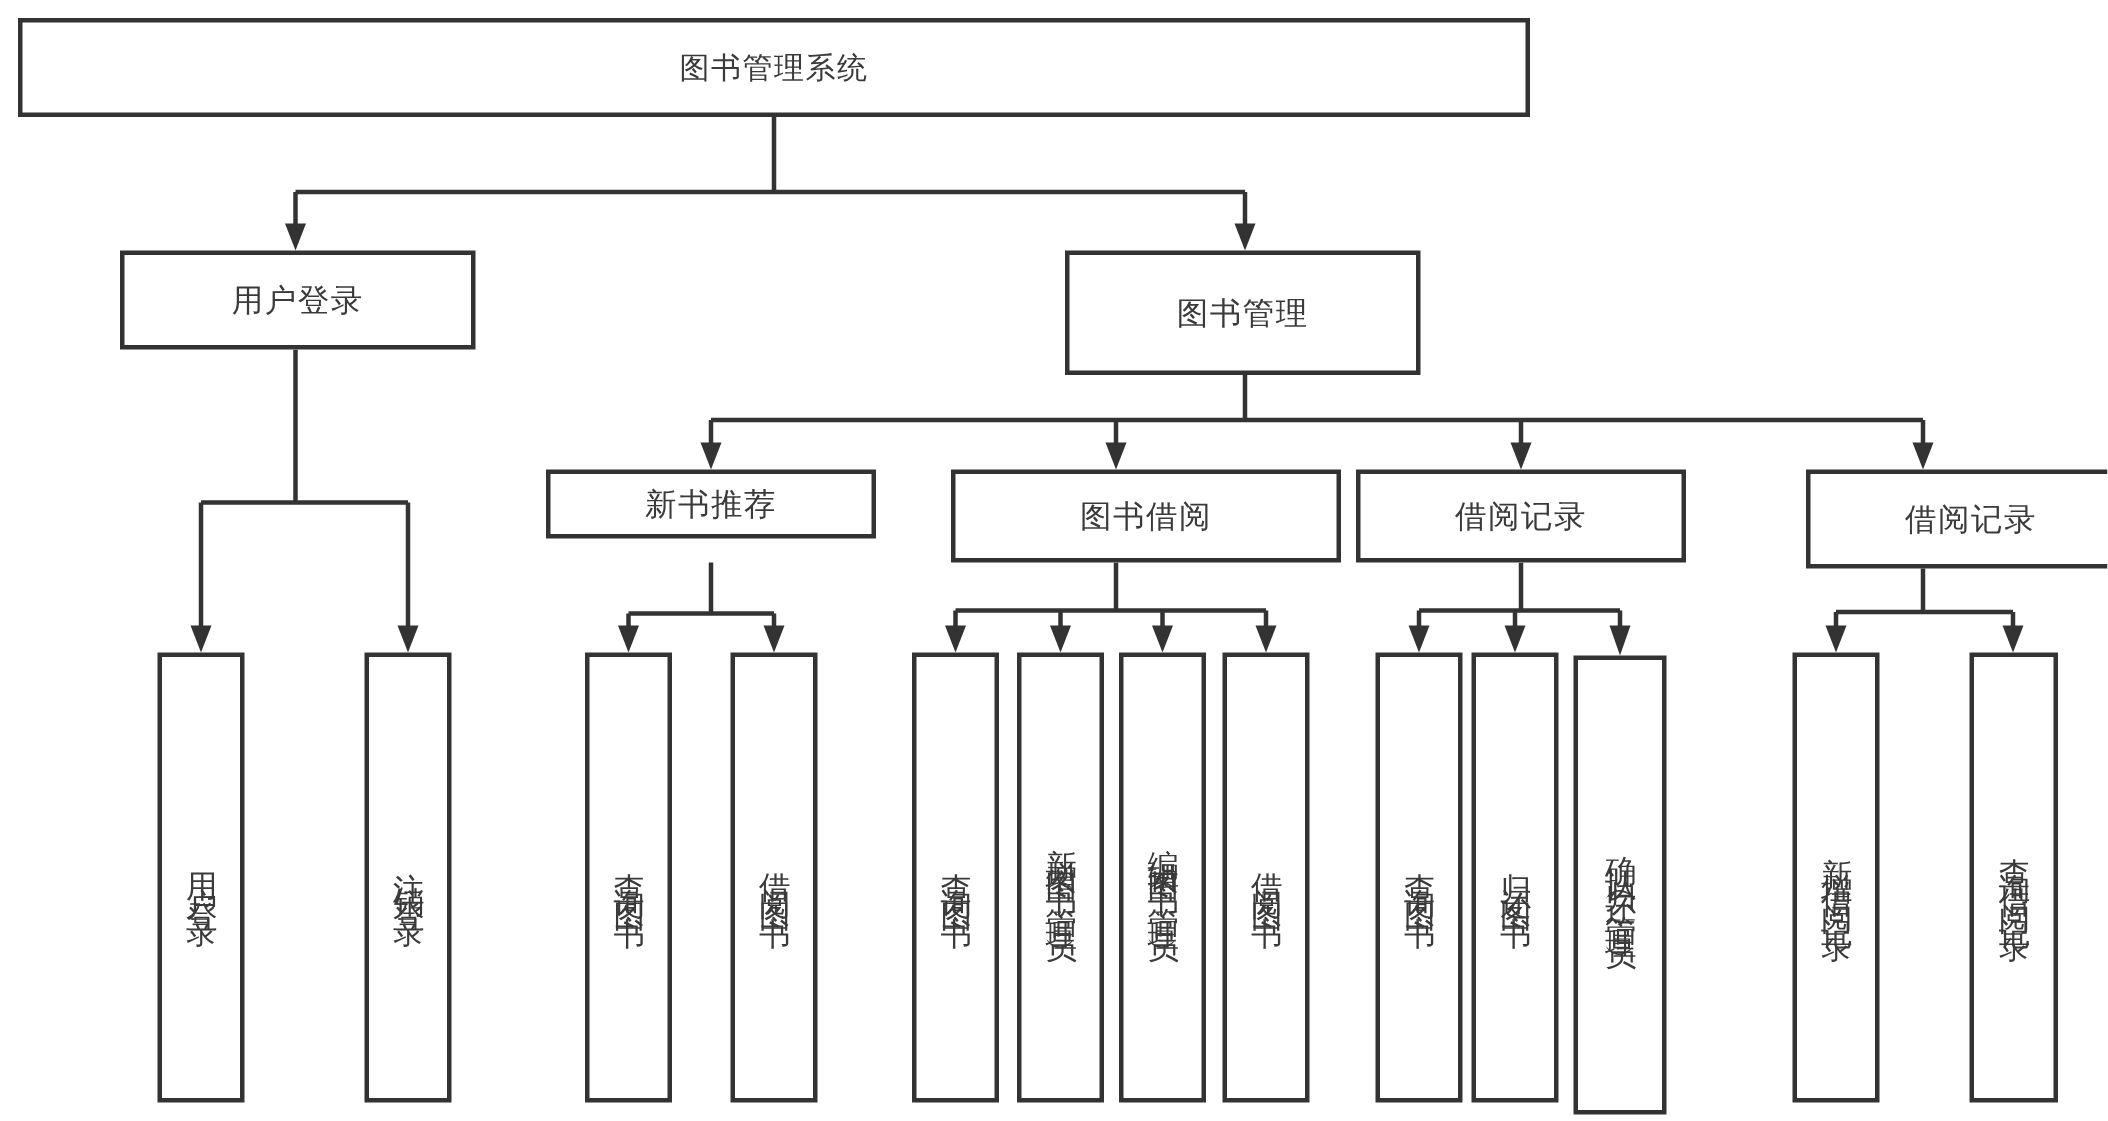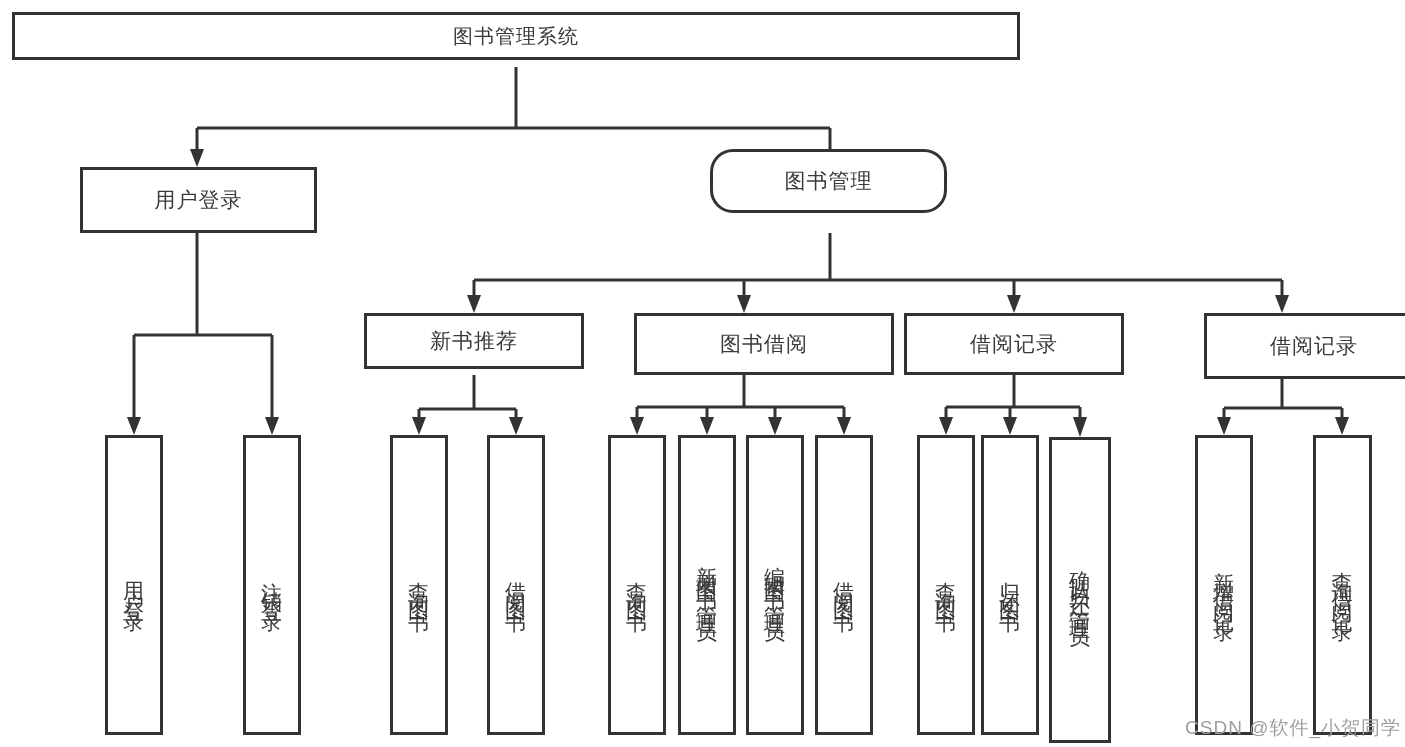--- a/index.html
+++ b/index.html
@@ -110,26 +110,26 @@
     <path d="M1073 417 L1087 417 L1080 437 Z" fill="#333333" stroke="none"></path>
 
     <line x1="1282" y1="375" x2="1282" y2="408"></line>
     <line x1="1224" y1="408" x2="1342" y2="408"></line>
     <line x1="1224" y1="408" x2="1224" y2="420"></line>
     <line x1="1342" y1="408" x2="1342" y2="420"></line>
     <path d="M1217 417 L1231 417 L1224 435 Z" fill="#333333" stroke="none"></path>
     <path d="M1335 417 L1349 417 L1342 435 Z" fill="#333333" stroke="none"></path>
   </svg>
 
-  <div class="node h root" style="left:12px;top:12px;width:1008px;height:48px;">图书管理系统</div>
+  <div class="node h root" style="left:12px;top:12px;width:1008px;height:66px;">图书管理系统</div>
 
   <div class="node h" style="left:80px;top:167px;width:237px;height:66px;">用户登录</div>
-  <div class="node h" style="left:710px;top:149px;width:237px;height:64px;border-radius:23px;">图书管理</div>
+  <div class="node h" style="left:710px;top:167px;width:237px;height:83px;">图书管理</div>
 
-  <div class="node h" style="left:364px;top:313px;width:220px;height:56px;">新书推荐</div>
+  <div class="node h" style="left:364px;top:313px;width:220px;height:46px;">新书推荐</div>
   <div class="node h" style="left:634px;top:313px;width:260px;height:62px;">图书借阅</div>
   <div class="node h" style="left:904px;top:313px;width:220px;height:62px;">借阅记录</div>
   <div class="node h" style="left:1204px;top:313px;width:220px;height:66px;">借阅记录</div>
 
   <div class="node v" style="left:105px;top:435px;width:58px;height:300px;">用户登录</div>
   <div class="node v" style="left:243px;top:435px;width:58px;height:300px;">注销登录</div>
 
   <div class="node v" style="left:390px;top:435px;width:58px;height:300px;">查询图书</div>
   <div class="node v" style="left:487px;top:435px;width:58px;height:300px;">借阅图书</div>
 
@@ -138,15 +138,14 @@
   <div class="node v long" style="left:746px;top:435px;width:58px;height:300px;">编辑图书（管理员）</div>
   <div class="node v" style="left:815px;top:435px;width:58px;height:300px;">借阅图书</div>
 
   <div class="node v" style="left:917px;top:435px;width:58px;height:300px;">查询图书</div>
   <div class="node v" style="left:981px;top:435px;width:58px;height:300px;">归还图书</div>
   <div class="node v long" style="left:1049px;top:437px;width:62px;height:306px;">确认归还（管理员）</div>
 
   <div class="node v" style="left:1195px;top:435px;width:58px;height:300px;">新增借阅记录</div>
   <div class="node v" style="left:1313px;top:435px;width:59px;height:300px;">查询借阅记录</div>
 
-  <div class="watermark">CSDN @软件_小贺同学</div>
 
 </div>
 
 </body></html>

